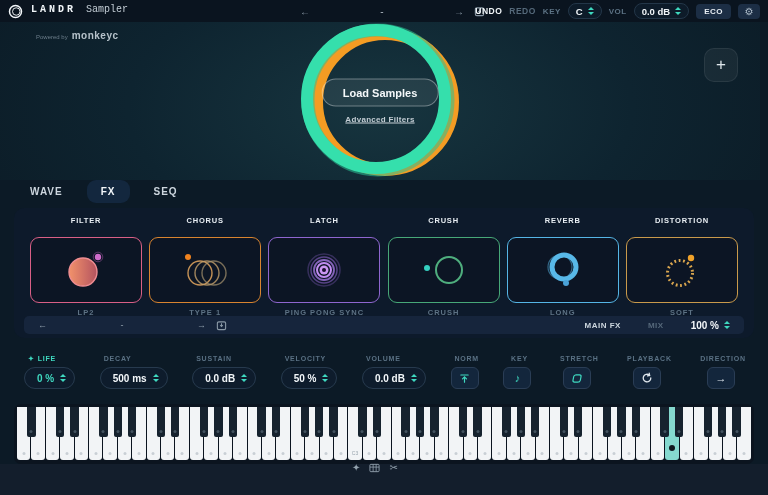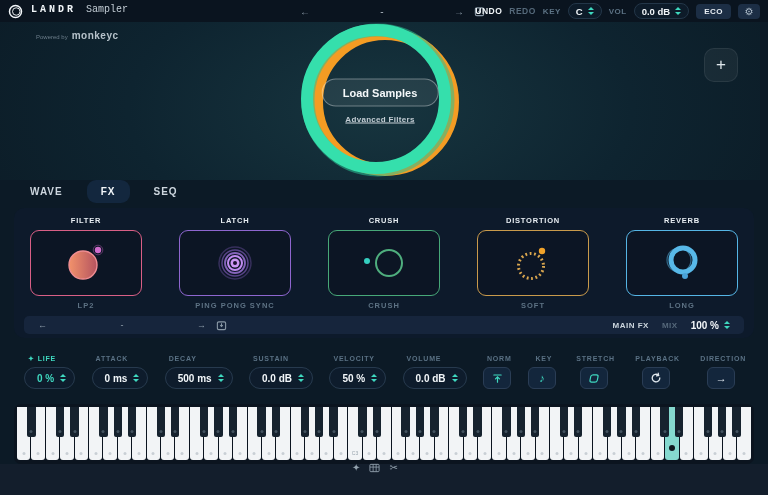--- a/index.html
+++ b/index.html
@@ -60,30 +60,30 @@
   .tabs { position:absolute; top:180px; left:16px; display:flex; align-items:center; gap:10px; }
   .tab { font-size:10px; font-weight:bold; letter-spacing:1px; color:#cdd6de; padding:6px 14px;
     border-radius:6px; cursor:pointer; }
   .tab.active { background:#13273e; color:#f2f6f9;border-radius:9px; }
 
   
   .fxpanel { position:absolute; top:208px; left:14px; right:14px; height:130px;
     background:#0d1a2b; border-radius:10px; }
   .cards { display:flex; justify-content:space-between; padding:8px 16px 0 16px; }
   .card { width:112px; display:flex; flex-direction:column; align-items:center; }
-  .card-title { font-size:7.5px; font-weight:bold; letter-spacing:.8px; color:#e8eef3; margin-bottom:5px; }
+  .card-title { font-size:7.5px; font-weight:bold; letter-spacing:.8px; color:#e8eef3; margin-bottom:12px; }
   .card-box { width:112px; height:66px; background:#0c1524; border:1px solid; border-radius:9px;
     display:flex; align-items:center; justify-content:center; cursor:pointer; }
   .card-sub { font-size:7.5px; font-weight:bold; letter-spacing:1px; color:#5d7284; margin-top:5px; }
   .fxbar { position:absolute; left:10px; right:10px; bottom:4px; height:18px; background:#16253c;
     border-radius:5px; display:flex; align-items:center; padding:0 14px; }
   .fxbar .navarrow { font-size:9px; }
   .fxbar .mid { width:150px; text-align:center; font-size:9px; color:#93a2ae; }
   .fxbar .grow { flex:1; }
-  .fxbar-right { display:flex; align-items:center; gap:13px; }
+  .fxbar-right { display:flex; align-items:center; gap:27px; }
   .mainfx { font-size:8px; font-weight:bold; letter-spacing:.5px; color:#cbd5dd; cursor:pointer; }
   .mixlbl { font-size:8px; font-weight:bold; letter-spacing:.5px; color:#55687a; }
   .mixval { display:flex; align-items:center; gap:5px; cursor:pointer; }
   .mixval b { font-size:10px; color:#f2f6f9; }
 
   
   .paramrow { position:absolute; top:354px; left:24px; right:22px; display:flex;
     justify-content:space-between; align-items:flex-start; }
   .pgroup { display:flex; flex-direction:column; gap:4px; }
   .plabel { font-size:7px; font-weight:bold; letter-spacing:.8px; color:#5a7184;
@@ -215,20 +215,32 @@
             </defs>
           <circle cx="21" cy="26" r="14" fill="url(#gf)"></circle>
           <circle cx="21" cy="26" r="14" fill="none" stroke="#ef8d92" stroke-width="1.4"></circle>
           <circle cx="36" cy="11" r="3.2" fill="#cf6ccb"></circle>
           <circle cx="36" cy="11" r="4.8" fill="none" stroke="#cf6ccb" stroke-width="0.8" opacity="0.5"></circle>
         </svg>
       </div>
       <span class="card-sub">LP2</span>
     </div>
 
+    <div class="card">
+      <span class="card-title">CHORUS</span>
+      <div class="card-box" style="border-color:#d8842f">
+        <svg width="52" height="48" viewBox="0 0 52 48">
+          <circle cx="21" cy="27" r="12" fill="none" stroke="#d9a05c" stroke-width="1.4" opacity="0.9"></circle>
+          <circle cx="28" cy="27" r="12" fill="none" stroke="#c4a06c" stroke-width="1.4" opacity="0.8"></circle>
+          <circle cx="35" cy="27" r="12" fill="none" stroke="#a8946f" stroke-width="1.4" opacity="0.7"></circle>
+          <circle cx="9" cy="11" r="3" fill="#f0821e"></circle>
+        </svg>
+      </div>
+      <span class="card-sub">TYPE 1</span>
+    </div>
 
     <div class="card">
       <span class="card-title">LATCH</span>
       <div class="card-box" style="border-color:#8e66cf">
         <svg width="48" height="48" viewBox="0 0 48 48">
           <circle cx="24" cy="24" r="16" fill="none" stroke="#6b4fa0" stroke-width="1.5" opacity="0.45"></circle>
           <circle cx="24" cy="24" r="13" fill="none" stroke="#8a63c8" stroke-width="1.5" opacity="0.6"></circle>
           <circle cx="24" cy="24" r="10" fill="none" stroke="#a478e0" stroke-width="1.8" opacity="0.8"></circle>
           <circle cx="24" cy="24" r="7" fill="none" stroke="#c08cf0" stroke-width="2"></circle>
           <circle cx="24" cy="24" r="4.5" fill="#cb96f2"></circle>
@@ -243,40 +255,40 @@
       <div class="card-box" style="border-color:#47a878">
         <svg width="56" height="48" viewBox="0 0 56 48">
           <circle cx="33" cy="24" r="13" fill="none" stroke="#4fae7e" stroke-width="2"></circle>
           <circle cx="11" cy="22" r="3" fill="#35cfc0"></circle>
         </svg>
       </div>
       <span class="card-sub">CRUSH</span>
     </div>
 
     <div class="card">
-      <span class="card-title">DISTORTION</span>
-      <div class="card-box" style="border-color:#c99a4b">
-        <svg width="48" height="48" viewBox="0 0 48 48">
-          <circle cx="22" cy="27" r="12.5" fill="none" stroke="#dba74f" stroke-width="3" stroke-dasharray="1.8 2.6"></circle>
-          <circle cx="33" cy="12" r="3.2" fill="#f0a22a"></circle>
-        </svg>
-      </div>
-      <span class="card-sub">SOFT</span>
-    </div>
-
-    <div class="card">
       <span class="card-title">REVERB</span>
       <div class="card-box" style="border-color:#55b5e5">
         <svg width="48" height="48" viewBox="0 0 48 48">
           <circle cx="21" cy="21" r="12" fill="none" stroke="#58b8e8" stroke-width="1.2" opacity="0.5"></circle>
           <circle cx="25" cy="21" r="12" fill="none" stroke="#58b8e8" stroke-width="5"></circle>
           <circle cx="27" cy="37" r="3" fill="#4aa2d8"></circle>
         </svg>
       </div>
       <span class="card-sub">LONG</span>
+    </div>
+
+    <div class="card">
+      <span class="card-title">DISTORTION</span>
+      <div class="card-box" style="border-color:#c99a4b">
+        <svg width="48" height="48" viewBox="0 0 48 48">
+          <circle cx="22" cy="27" r="12.5" fill="none" stroke="#dba74f" stroke-width="3" stroke-dasharray="1.8 2.6"></circle>
+          <circle cx="33" cy="12" r="3.2" fill="#f0a22a"></circle>
+        </svg>
+      </div>
+      <span class="card-sub">SOFT</span>
     </div>
 
   </div>
 
   <div class="fxbar">
     <span class="navarrow">←</span>
     <span class="mid">-</span>
     <span class="navarrow">→</span>
     <span class="saveicon">
       <svg width="11" height="11" viewBox="0 0 12 12">
@@ -308,30 +320,20 @@
       </span>
     <span class="pbox accent">
         <b>0 %</b>
         <span class="stepper">
           <i class="up"></i>
           <i class="dn"></i>
         </span>
       </span>
   </div>
   <div class="pgroup">
-    <span class="plabel">ATTACK</span>
-    <span class="pbox">
-        <b>0 ms</b>
-        <span class="stepper">
-          <i class="up"></i>
-          <i class="dn"></i>
-        </span>
-      </span>
-  </div>
-  <div class="pgroup">
     <span class="plabel">DECAY</span>
     <span class="pbox">
         <b>500 ms</b>
         <span class="stepper">
           <i class="up"></i>
           <i class="dn"></i>
         </span>
       </span>
   </div>
   <div class="pgroup">

